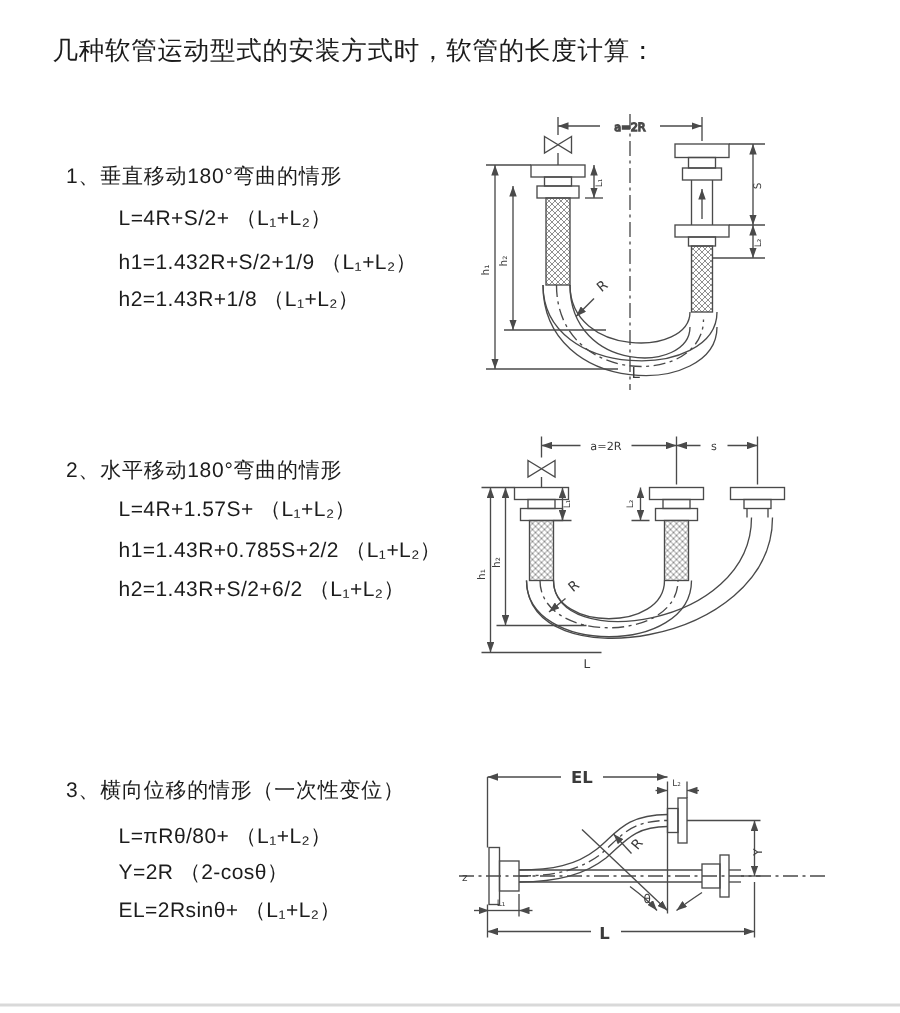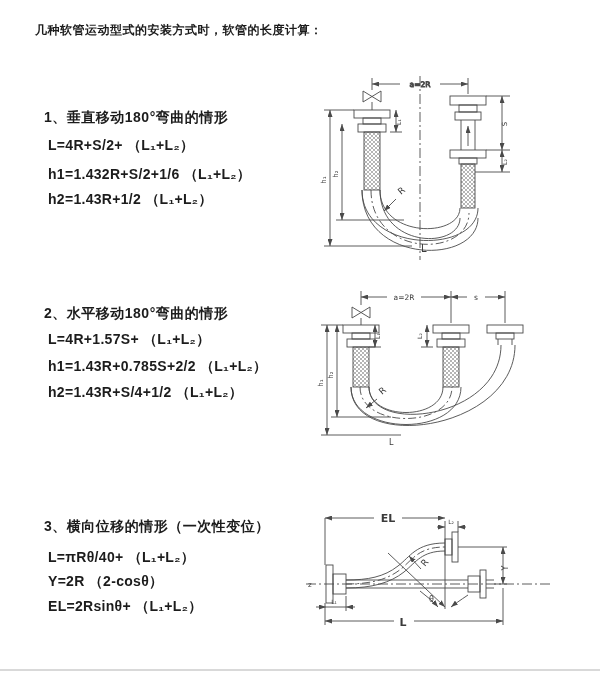--- a/index.html
+++ b/index.html
@@ -1,39 +1,39 @@
 <!DOCTYPE html>
 <html><head>
 <meta charset="utf-8">
 <style>
   html,body{margin:0;padding:0;background:#ffffff;}
   .page{position:relative;width:600px;height:675px;background:#ffffff;overflow:hidden;
         font-family:"Liberation Sans","DejaVu Sans",sans-serif;color:#1c1c1c;}
-  .doc-title{position:absolute;left:35px;top:22px;font-size:12px;font-weight:700;letter-spacing:.5px;}
+  .doc-title{position:absolute;left:35px;top:22px;font-size:17px;font-weight:400;letter-spacing:.5px;}
   .section{position:absolute;left:0;top:0;}
-  .section-heading{position:absolute;left:44px;font-size:14px;font-weight:700;letter-spacing:.5px;white-space:nowrap;}
-  .formula{position:absolute;left:48px;font-size:14px;font-weight:700;letter-spacing:.3px;white-space:nowrap;}
+  .section-heading{position:absolute;left:44px;font-size:14px;font-weight:400;letter-spacing:.5px;white-space:nowrap;}
+  .formula{position:absolute;left:79px;font-size:14px;font-weight:400;letter-spacing:.3px;white-space:nowrap;}
   .diagram{position:absolute;}
   .diagram svg{display:block;}
   svg text{font-family:"DejaVu Sans","Liberation Sans",sans-serif;fill:#3b3b3b;}
   .bottom-divider{position:absolute;left:0;top:669px;width:600px;height:2px;background:#d9d9d9;}
   .lines{stroke:#4a4a4a;fill:none;stroke-width:0.9;}
 </style>
 </head>
 <body>
 
 <div class="page">
 
   <div class="doc-title">几种软管运动型式的安装方式时，软管的长度计算：</div>
 
   <div class="section">
     <div class="section-heading" style="top:109px">1、垂直移动180°弯曲的情形</div>
     <div class="formula" style="top:137px">L=4R+S/2+ （L₁+L₂）</div>
-    <div class="formula" style="top:166px">h1=1.432R+S/2+1/6 （L₁+L₂）</div>
-    <div class="formula" style="top:191px">h2=1.43R+1/2 （L₁+L₂）</div>
+    <div class="formula" style="top:166px">h1=1.432R+S/2+1/9 （L₁+L₂）</div>
+    <div class="formula" style="top:191px">h2=1.43R+1/8 （L₁+L₂）</div>
   </div>
 
   <div class="diagram" style="left:308px;top:68px">
     <svg width="232" height="196" viewBox="0 0 232 196">
       <defs>
         <marker id="mEa" markerUnits="userSpaceOnUse" markerWidth="7" markerHeight="5" refX="7" refY="2.5" orient="auto">
             <path d="M0 0 L7 2.5 L0 5 Z" fill="#4a4a4a"></path>
           </marker>
         <marker id="mSa" markerUnits="userSpaceOnUse" markerWidth="7" markerHeight="5" refX="0" refY="2.5" orient="auto">
             <path d="M7 0 L0 2.5 L7 5 Z" fill="#4a4a4a"></path>
@@ -122,21 +122,21 @@
       <text x="93" y="54" font-size="6" text-anchor="middle" transform="rotate(-90 93 54)">L₁</text>
       <text x="199" y="56" font-size="7" text-anchor="middle" transform="rotate(-90 199 56)">S</text>
       <text x="199" y="94" font-size="6" text-anchor="middle" transform="rotate(-90 199 94)">L₂</text>
     </svg>
   </div>
 
   <div class="section">
     <div class="section-heading" style="top:305px">2、水平移动180°弯曲的情形</div>
     <div class="formula" style="top:331px">L=4R+1.57S+ （L₁+L₂）</div>
     <div class="formula" style="top:358px">h1=1.43R+0.785S+2/2 （L₁+L₂）</div>
-    <div class="formula" style="top:384px">h2=1.43R+S/4+1/2 （L₁+L₂）</div>
+    <div class="formula" style="top:384px">h2=1.43R+S/2+6/2 （L₁+L₂）</div>
   </div>
 
   <div class="diagram" style="left:305px;top:283px">
     <svg width="242" height="176" viewBox="0 0 242 176">
       <defs>
         <marker id="mEb" markerUnits="userSpaceOnUse" markerWidth="7" markerHeight="5" refX="7" refY="2.5" orient="auto">
             <path d="M0 0 L7 2.5 L0 5 Z" fill="#4a4a4a"></path>
           </marker>
         <marker id="mSb" markerUnits="userSpaceOnUse" markerWidth="7" markerHeight="5" refX="0" refY="2.5" orient="auto">
             <path d="M7 0 L0 2.5 L7 5 Z" fill="#4a4a4a"></path>
@@ -223,21 +223,21 @@
       <text x="84" y="162" font-size="8">L</text>
       <text x="18" y="100" font-size="7" text-anchor="middle" transform="rotate(-90 18 100)">h₁</text>
       <text x="28" y="92" font-size="7" text-anchor="middle" transform="rotate(-90 28 92)">h₂</text>
       <text x="75" y="53" font-size="6" text-anchor="middle" transform="rotate(-90 75 53)">L₁</text>
       <text x="117" y="53" font-size="6" text-anchor="middle" transform="rotate(-90 117 53)">L₂</text>
     </svg>
   </div>
 
   <div class="section">
     <div class="section-heading" style="top:518px">3、横向位移的情形（一次性变位）</div>
-    <div class="formula" style="top:549px">L=πRθ/40+ （L₁+L₂）</div>
+    <div class="formula" style="top:549px">L=πRθ/80+ （L₁+L₂）</div>
     <div class="formula" style="top:573px">Y=2R （2-cosθ）</div>
     <div class="formula" style="top:598px">EL=2Rsinθ+ （L₁+L₂）</div>
   </div>
 
   <div class="diagram" style="left:298px;top:503px">
     <svg width="262" height="147" viewBox="0 0 262 147">
       <defs>
         <marker id="mEc" markerUnits="userSpaceOnUse" markerWidth="7" markerHeight="5" refX="7" refY="2.5" orient="auto">
             <path d="M0 0 L7 2.5 L0 5 Z" fill="#4a4a4a"></path>
           </marker>

